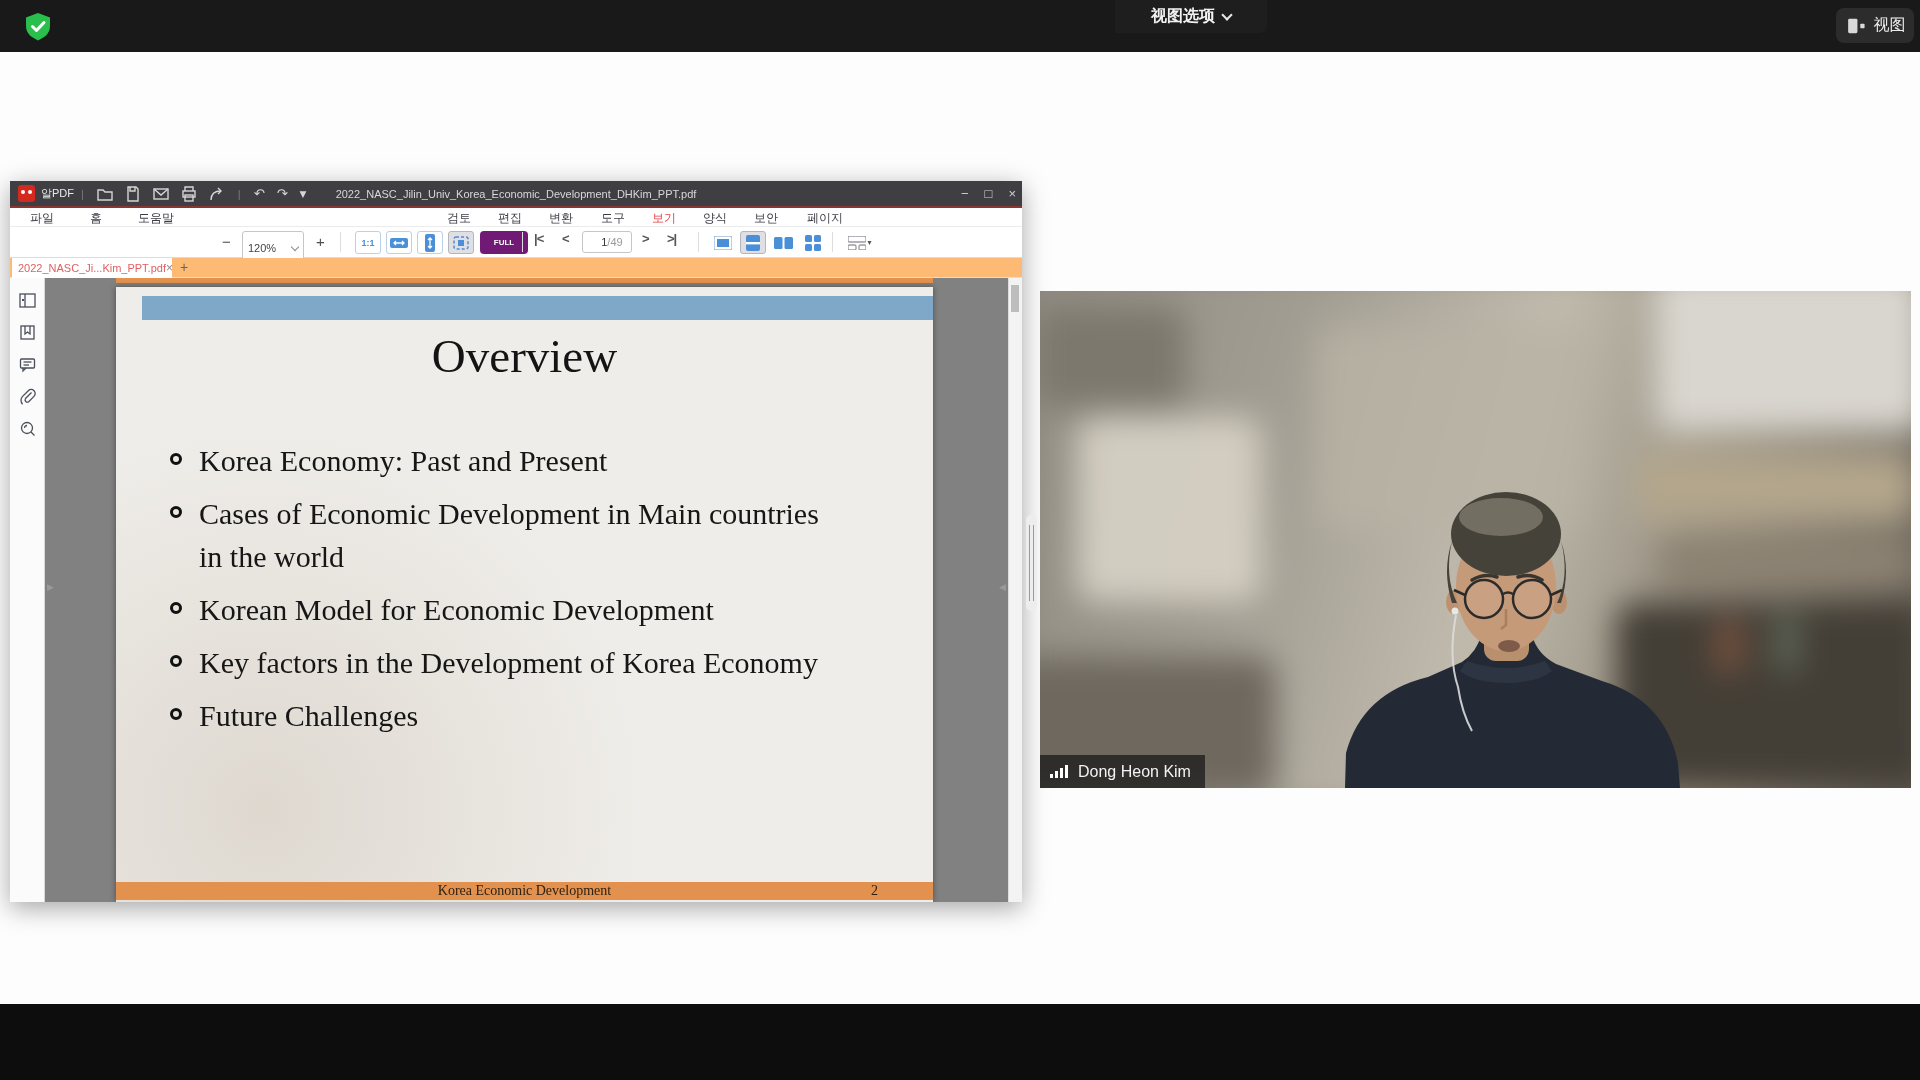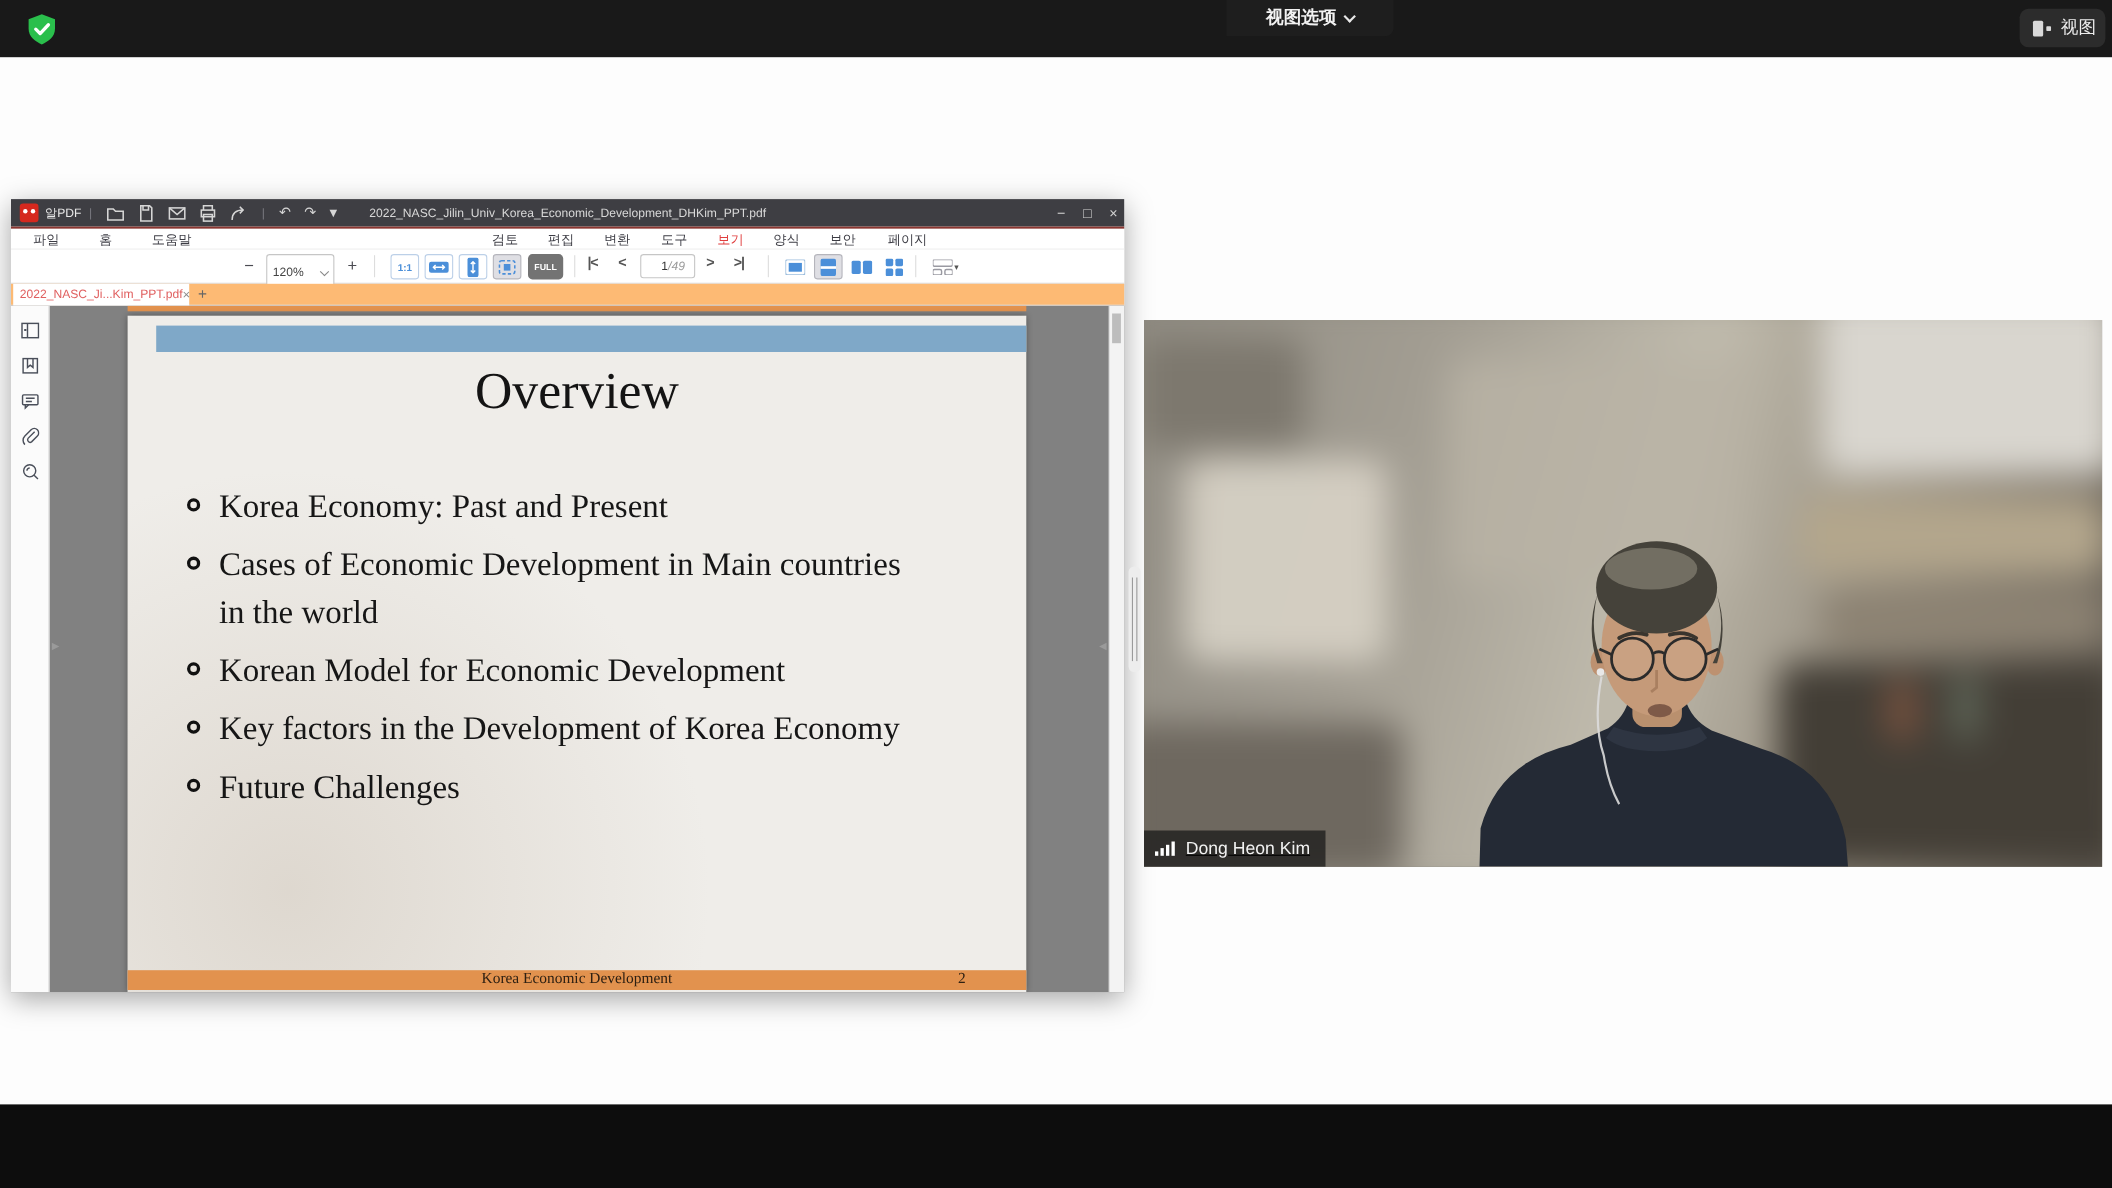--- a/index.html
+++ b/index.html
@@ -58,28 +58,28 @@
     display:flex; align-items:center; justify-content:space-between; padding:16px 5px; font-size:11px; color:#444;
     background:#fff; cursor:pointer; }
   .zoombox .chev { width:6px; height:6px; border-right:1.5px solid #888; border-bottom:1.5px solid #888;
     transform:rotate(45deg); margin-top:-3px; }
   .vsep { width:1px; height:20px; background:#ddd; top:5px !important; }
   .vbtn { width:26px; height:23px; border:1px solid #bcd0e8; border-radius:3px; background:#fff;
     display:flex; align-items:center; justify-content:center; cursor:pointer; }
   .vbtn.selected { background:#dfdfe4; border-color:#b5b5bc; }
   .vbtn.noborder { border-color:transparent; }
   .onetoone { color:#4b8fd9; font-size:9px; font-weight:bold; }
-  .fullbtn { left:470px; width:32px; height:23px; background:#737373; border-radius:4px; color:#fff;
+  .fullbtn { left:470px; width:48px; height:23px; background:#701a75; border-radius:4px; color:#fff;
     font-size:8px; font-weight:bold; display:flex; align-items:center; justify-content:center; cursor:pointer; }
   .navg { color:#555; font-size:13px; font-weight:bold; cursor:pointer; letter-spacing:-1px; }
   .pagebox { left:572px; width:50px; height:22px; border:1px solid #c6c6c6; border-radius:3px;
     display:flex; align-items:center; justify-content:center; font-size:11px; color:#555; background:#fff; }
   .pagebox input { width:16px; border:none; outline:none; text-align:right; font-size:11px; color:#333;
     font-family:inherit; }
-  .pagebox .tot { color:#999;font-style:italic; }
+  .pagebox .tot { color:#999; }
 
   .pdf-tabbar { position:absolute; left:0; top:77px; width:100%; height:20px; background:#fdba74;
     border-bottom:1px solid #e0e0e0; }
   .pdf-tab { position:absolute; left:2px; top:0; width:160px; height:20px; background:#fff;
     display:flex; align-items:center; justify-content:space-between; padding:0 6px;
     font-size:11px; color:#e06060; cursor:pointer; }
   .tab-close { color:#8a8a8a; font-size:12px; cursor:pointer; }
   .tab-new { position:absolute; left:170px; top:1px; color:#666; font-size:14px; cursor:pointer; }
 
   .pdf-content { position:absolute; left:0; top:97px; width:1012px; height:624px; background:#818181; overflow:hidden; }
@@ -117,21 +117,21 @@
   .splitter::after { content:""; position:absolute; right:3px; top:10px; bottom:10px; width:1px; background:#9a9a9a; }
 
   
   .video-panel { position:absolute; left:1040px; top:291px; width:871px; height:497px; background:#6e6a62;
     overflow:hidden; }
   .vbg { position:absolute; inset:-24px; filter:blur(16px); }
   .vbg-base { position:absolute; inset:0;
     background:linear-gradient(105deg,#8f8b82 0%,#a29d92 28%,#c0bbad 52%,#938b7d 74%,#57514a 100%); }
   .vblock { position:absolute; border-radius:18px; }
   .nametag { position:absolute; left:0; bottom:0; height:33px; background:rgba(22,22,22,.72);
-    display:flex; align-items:center; gap:9px; padding:0 14px 0 10px;text-decoration:underline; }
+    display:flex; align-items:center; gap:9px; padding:0 14px 0 10px; }
   .nametag .pname { color:#f2f2f2; font-size:16px; }
 
   
   .controlbar { position:absolute; left:0; top:1004px; width:1920px; height:76px; background:#0d0d0d; }
 </style>
 </head>
 <body>
 
 <div class="stage">
 

